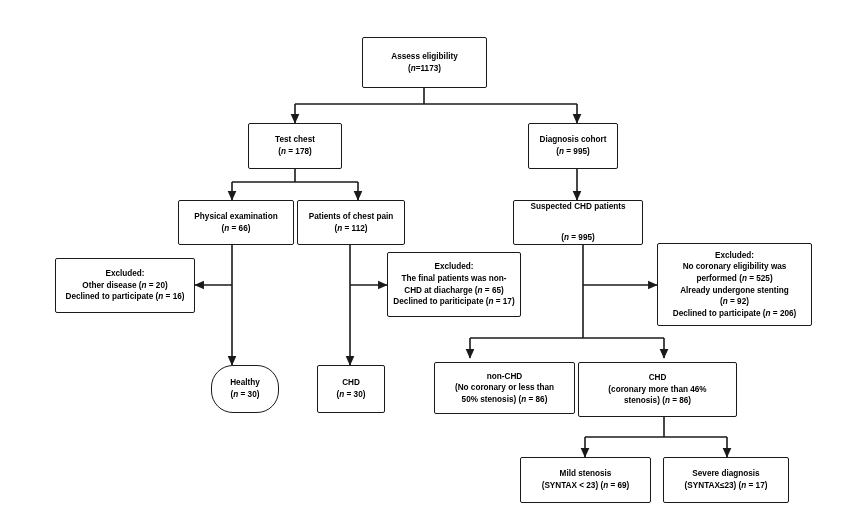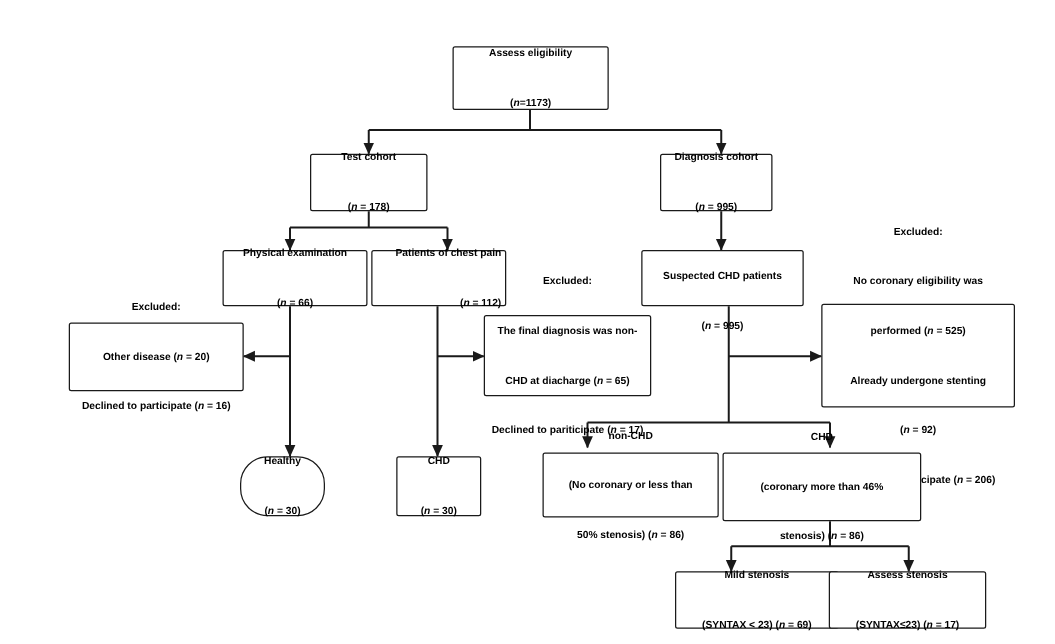--- a/index.html
+++ b/index.html
@@ -30,23 +30,22 @@
     border-radius: 2px;
     display: flex;
     flex-direction: column;
     align-items: center;
     justify-content: center;
     text-align: center;
     font-weight: bold;
     color: #000000;
     font-size: 8.2px;
     line-height: 1.42;
-    padding: 14px 3px;
+    padding: 0 3px;
     z-index: 2;
-    gap: 28px;
   }
   .node .ln {
     display: block;
     white-space: nowrap;
   }
   i.n {
     font-style: italic;
     font-weight: bold;
   }
 </style>
@@ -94,67 +93,67 @@
       <path d="M727,437 L727,457" marker-end="url(#arrow)"></path>
     </g>
   </svg>
 
   <div class="node" style="left:362px; top:37px; width:125px; height:51px;">
     <span class="ln">Assess eligibility</span>
     <span class="ln">(<i class="n">n</i>=1173)</span>
   </div>
 
   <div class="node" style="left:248px; top:123px; width:94px; height:46px;">
-    <span class="ln">Test cohort</span>
+    <span class="ln">Test chest</span>
     <span class="ln">(<i class="n">n</i> = 178)</span>
   </div>
 
   <div class="node" style="left:528px; top:123px; width:90px; height:46px;">
     <span class="ln">Diagnosis cohort</span>
     <span class="ln">(<i class="n">n</i> = 995)</span>
   </div>
 
   <div class="node" style="left:178px; top:200px; width:116px; height:45px;">
     <span class="ln">Physical examination</span>
     <span class="ln">(<i class="n">n</i> = 66)</span>
   </div>
 
-  <div class="node" style="left:297px; top:200px; width:108px; height:45px;align-items:flex-end;">
+  <div class="node" style="left:297px; top:200px; width:108px; height:45px;">
     <span class="ln">Patients of chest pain</span>
     <span class="ln">(<i class="n">n</i> = 112)</span>
   </div>
 
   <div class="node" style="left:513px; top:200px; width:130px; height:45px;justify-content:space-between;">
     <span class="ln">Suspected CHD patients</span>
     <span class="ln">(<i class="n">n</i> = 995)</span>
   </div>
 
   <div class="node" style="left:55px; top:258px; width:140px; height:55px;">
     <span class="ln">Excluded:</span>
     <span class="ln">Other disease (<i class="n">n</i> = 20)</span>
     <span class="ln">Declined to participate (<i class="n">n</i> = 16)</span>
   </div>
 
   <div class="node" style="left:387px; top:252px; width:134px; height:65px;">
     <span class="ln">Excluded:</span>
-    <span class="ln">The final diagnosis was non-</span>
+    <span class="ln">The final patients was non-</span>
     <span class="ln">CHD at diacharge (<i class="n">n</i> = 65)</span>
     <span class="ln">Declined to pariticipate (<i class="n">n</i> = 17)</span>
   </div>
 
   <div class="node" style="left:657px; top:243px; width:155px; height:83px;">
     <span class="ln">Excluded:</span>
     <span class="ln">No coronary eligibility was</span>
     <span class="ln">performed (<i class="n">n</i> = 525)</span>
     <span class="ln">Already undergone stenting</span>
     <span class="ln">(<i class="n">n</i> = 92)</span>
     <span class="ln">Declined to participate (<i class="n">n</i> = 206)</span>
   </div>
 
-  <div class="node" style="left:192px; top:365px; width:68px; height:48px;border-radius:22px;">
+  <div class="node" style="left:211px; top:365px; width:68px; height:48px;border-radius:22px;">
     <span class="ln">Healthy</span>
     <span class="ln">(<i class="n">n</i> = 30)</span>
   </div>
 
   <div class="node" style="left:317px; top:365px; width:68px; height:48px;">
     <span class="ln">CHD</span>
     <span class="ln">(<i class="n">n</i> = 30)</span>
   </div>
 
   <div class="node" style="left:434px; top:362px; width:141px; height:52px;">
@@ -162,23 +161,23 @@
     <span class="ln">(No coronary or less than</span>
     <span class="ln">50% stenosis)   (<i class="n">n</i> = 86)</span>
   </div>
 
   <div class="node" style="left:578px; top:362px; width:159px; height:55px;">
     <span class="ln">CHD</span>
     <span class="ln">(coronary more than 46%</span>
     <span class="ln">stenosis)   (<i class="n">n</i> = 86)</span>
   </div>
 
-  <div class="node" style="left:520px; top:457px; width:131px; height:46px;margin-left:20px;">
+  <div class="node" style="left:520px; top:457px; width:131px; height:46px;">
     <span class="ln">Mild stenosis</span>
     <span class="ln">(SYNTAX &lt; 23)   (<i class="n">n</i> = 69)</span>
   </div>
 
   <div class="node" style="left:663px; top:457px; width:126px; height:46px;">
-    <span class="ln">Assess stenosis</span>
+    <span class="ln">Severe diagnosis</span>
     <span class="ln">(SYNTAX≤23) (<i class="n">n</i> = 17)</span>
   </div>
 
 </div>
 
 </body></html>

